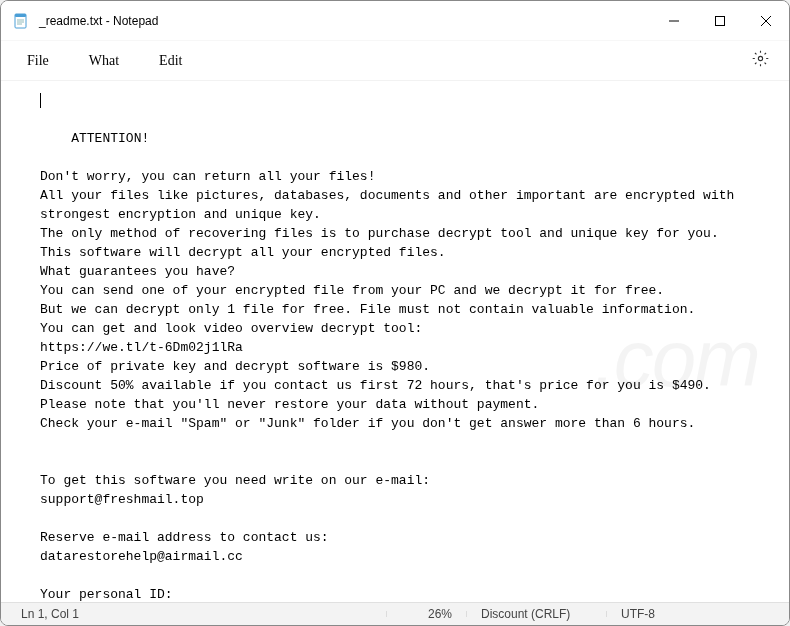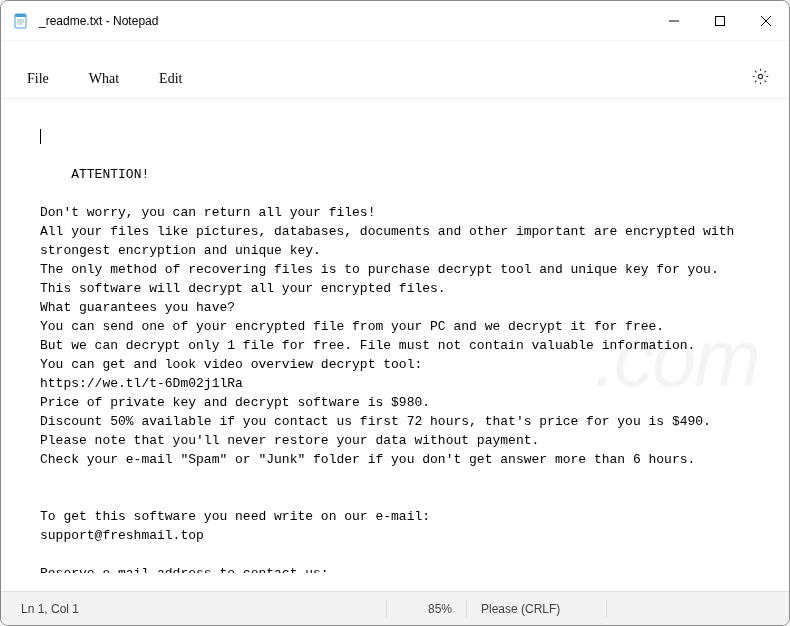--- a/index.html
+++ b/index.html
@@ -18,21 +18,20 @@
     .window {
       width: 790px;
       height: 626px;
       background: #ffffff;
       border: 1px solid #888;
       border-radius: 8px;
       overflow: hidden;
       display: flex;
       flex-direction: column;
       position: relative;
-      gap: 18px;
     }
     .titlebar {
       height: 40px;
       background: #ffffff;
       display: flex;
       align-items: center;
       padding-left: 12px;
       border-bottom: 1px solid rgba(0,0,0,0.03);
     }
     .app-icon {
@@ -102,28 +101,29 @@
     }
     .caret {
       position: absolute;
       width: 1px;
       height: 15px;
       background: #000;
       left: 20px;
       top: 12px;
     }
     .statusbar {
-      height: 34px;
+      height: 23px;
       background: #f3f3f3;
       border-top: 1px solid #e0e0e0;
       display: flex;
       align-items: center;
       font-size: 12px;
       color: #444;
       padding: 8px 6px;
+      justify-content: flex-end;
     }
     .status-cell {
       padding: 0 14px;
       border-right: 1px solid #dcdcdc;
       height: 100%;
       display: flex;
       align-items: center;
     }
     .status-cell.first {
       flex: 0 0 380px;
@@ -242,17 +242,18 @@
 datarestorehelp@airmail.cc
 
 Your personal ID:
 0738ISdikI0ueu6RXA1ZmYUEmDP2HoPifyXqAkr5RsHqIQ1Ru</span>
   </div>
 
   <div class="watermark-sub">.com</div>
 
   <div class="statusbar">
     <div class="status-cell first">Ln 1, Col 1</div>
-    <div class="status-cell zoom">85%</div>
-    <div class="status-cell eol">Please (CRLF)</div>
+    <div class="status-cell zoom">26%</div>
+    <div class="status-cell eol">Discount (CRLF)</div>
+    <div class="status-cell enc">UTF-8</div>
   </div>
 
 </div>
 
 </body></html>

